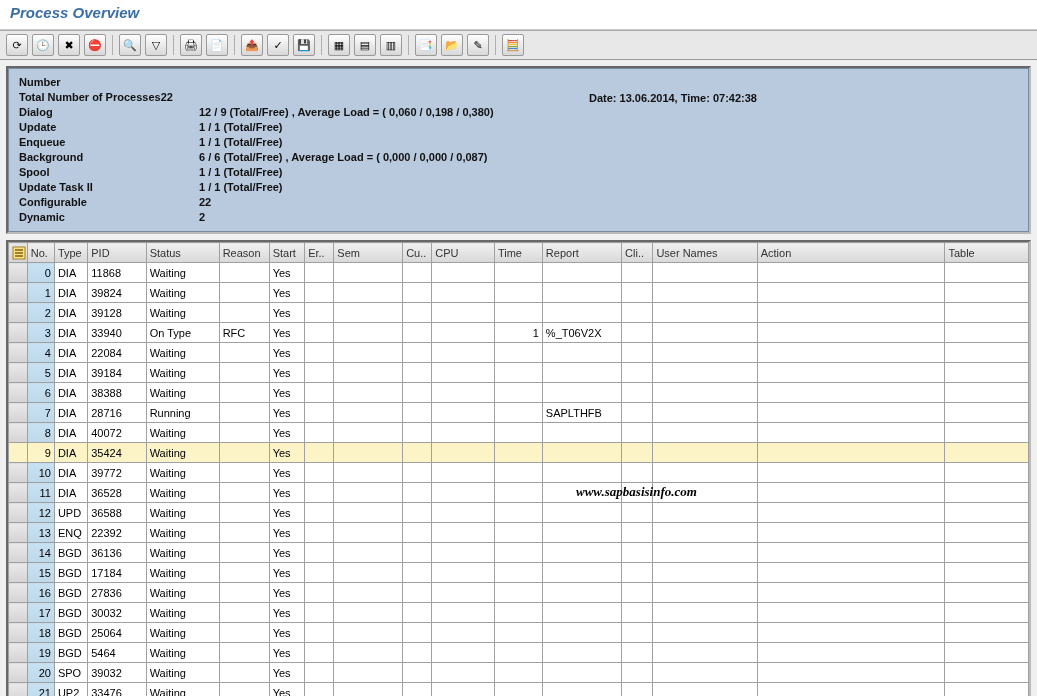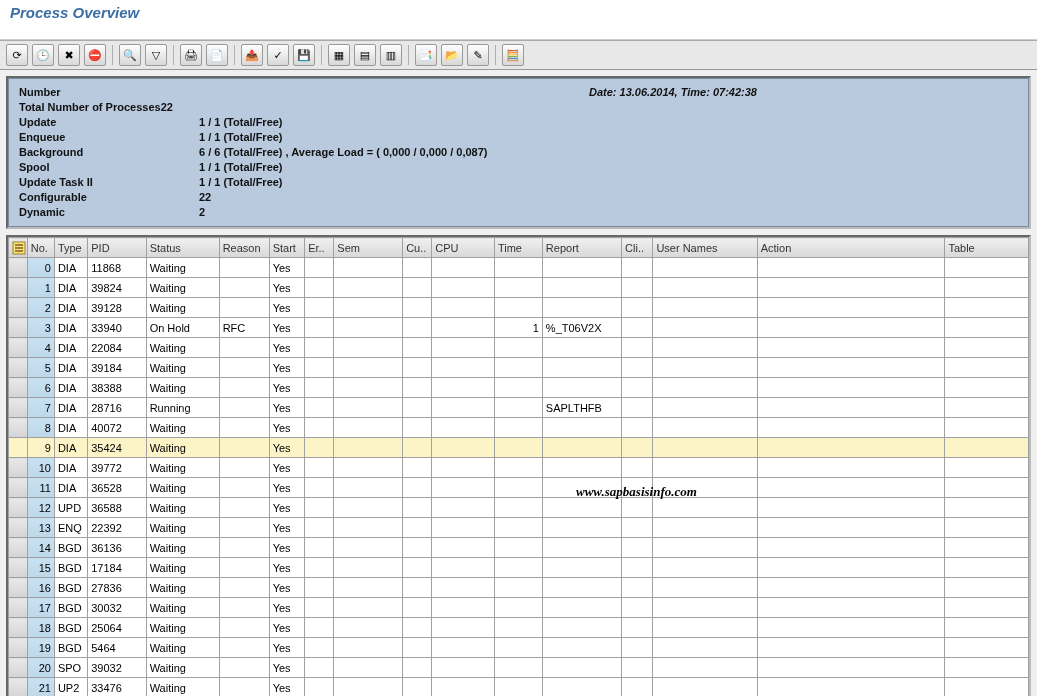--- a/index.html
+++ b/index.html
@@ -11,21 +11,21 @@
     width: 1037px;
     height: 696px;
     overflow: hidden;
   }
   .title-bar {
     background: #fff;
     color: #3a6ea5;
     font-size: 15px;
     font-weight: bold;
     font-style: italic;
-    padding: 4px 10px 18px 10px;
+    padding: 4px 10px 8px 10px;
     border-bottom: 1px solid #ccc;
   }
   .toolbar {
     background: #e8e8e8;
     border-top: 1px solid #aaa;
     border-bottom: 1px solid #999;
     padding: 3px 6px;
     display: flex;
     gap: 4px;
     align-items: center;
@@ -58,23 +58,22 @@
     padding: 6px 10px;
     font-family: Arial, sans-serif;
     font-size: 11px;
     font-weight: bold;
     color: #111;
     position: relative;
     line-height: 15px;
   }
   .info-date {
     position: absolute;
-    top: 6px;
+    top: 22px;
     left: 580px;
-    font-style: italic;
   }
   .info-row .lbl { display:inline-block; width:180px; }
   .grid-region {
     margin: 6px;
     border: 2px inset #bbb;
     background: #e8e8e8;
   }
   table.grid {
     border-collapse: collapse;
     width: 100%;
@@ -165,20 +164,21 @@
   <div class="tb-btn">🧮</div>
 </div>
 
 <div class="info-panel-wrap">
   <div class="info-panel">
     <div class="info-date">Date: 13.06.2014, Time: 07:42:38</div>
     <div class="info-row"><span class="lbl">Number</span></div>
     <div class="info-row">
       <span>Total Number of Processes</span><span>22</span>
     </div>
+    <div class="info-row"><span class="lbl">Dialog</span><span>12 / 9 (Total/Free) , Average Load = ( 0,060 / 0,198 / 0,380)</span></div>
     <div class="info-row"><span class="lbl">Update</span><span>1 / 1 (Total/Free)</span></div>
     <div class="info-row"><span class="lbl">Enqueue</span><span>1 / 1 (Total/Free)</span></div>
     <div class="info-row"><span class="lbl">Background</span><span>6 / 6 (Total/Free) , Average Load = ( 0,000 / 0,000 / 0,087)</span></div>
     <div class="info-row"><span class="lbl">Spool</span><span>1 / 1 (Total/Free)</span></div>
     <div class="info-row"><span class="lbl">Update Task II</span><span>1 / 1 (Total/Free)</span></div>
     <div class="info-row"><span class="lbl">Configurable</span><span>22</span></div>
     <div class="info-row"><span class="lbl">Dynamic</span><span>2</span></div>
   </div>
 </div>
 
@@ -287,21 +287,21 @@
           <td></td>
           <td></td>
           <td></td>
           <td></td>
         </tr>
         <tr>
           <td class="rowsel"></td>
           <td class="num-cell">3</td>
           <td>DIA</td>
           <td>33940</td>
-          <td>On Hold</td>
+          <td>On Type</td>
           <td>RFC</td>
           <td>Yes</td>
           <td></td>
           <td></td>
           <td></td>
           <td></td>
           <td style="text-align: right;">1</td>
           <td>%_T06V2X</td>
           <td></td>
           <td></td>

